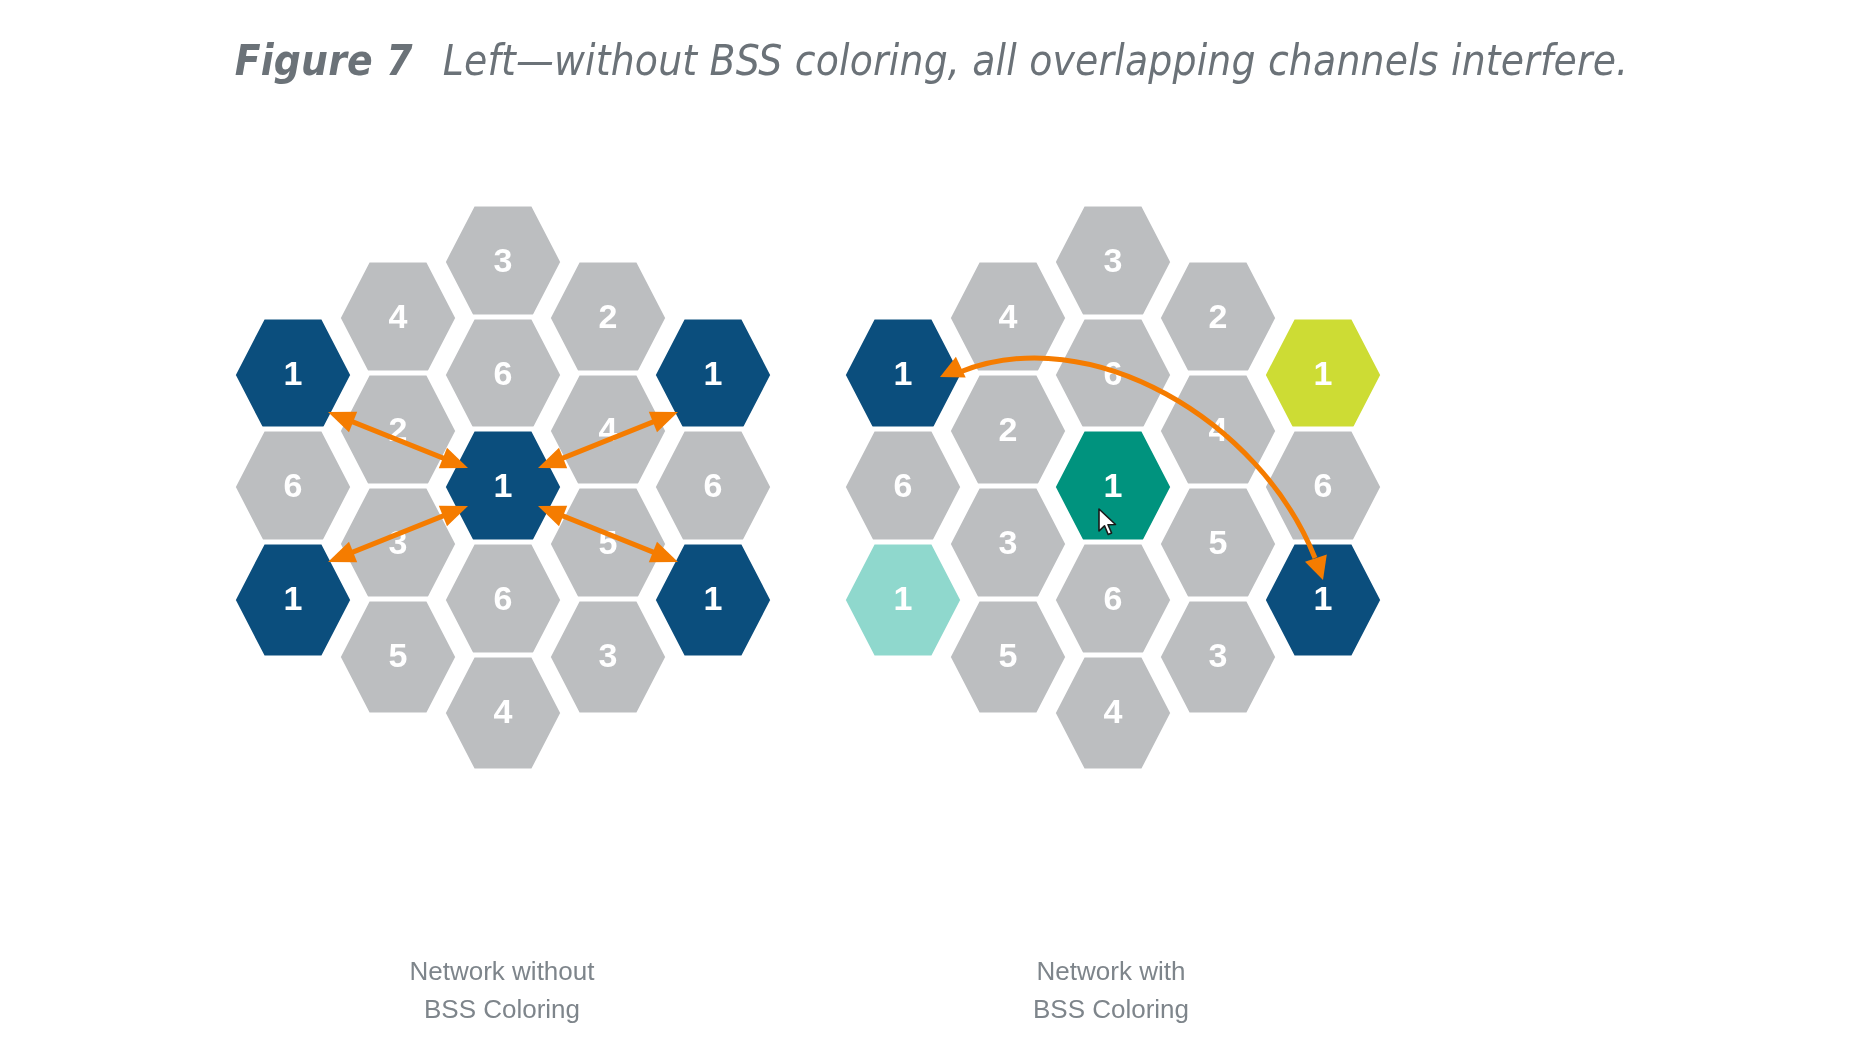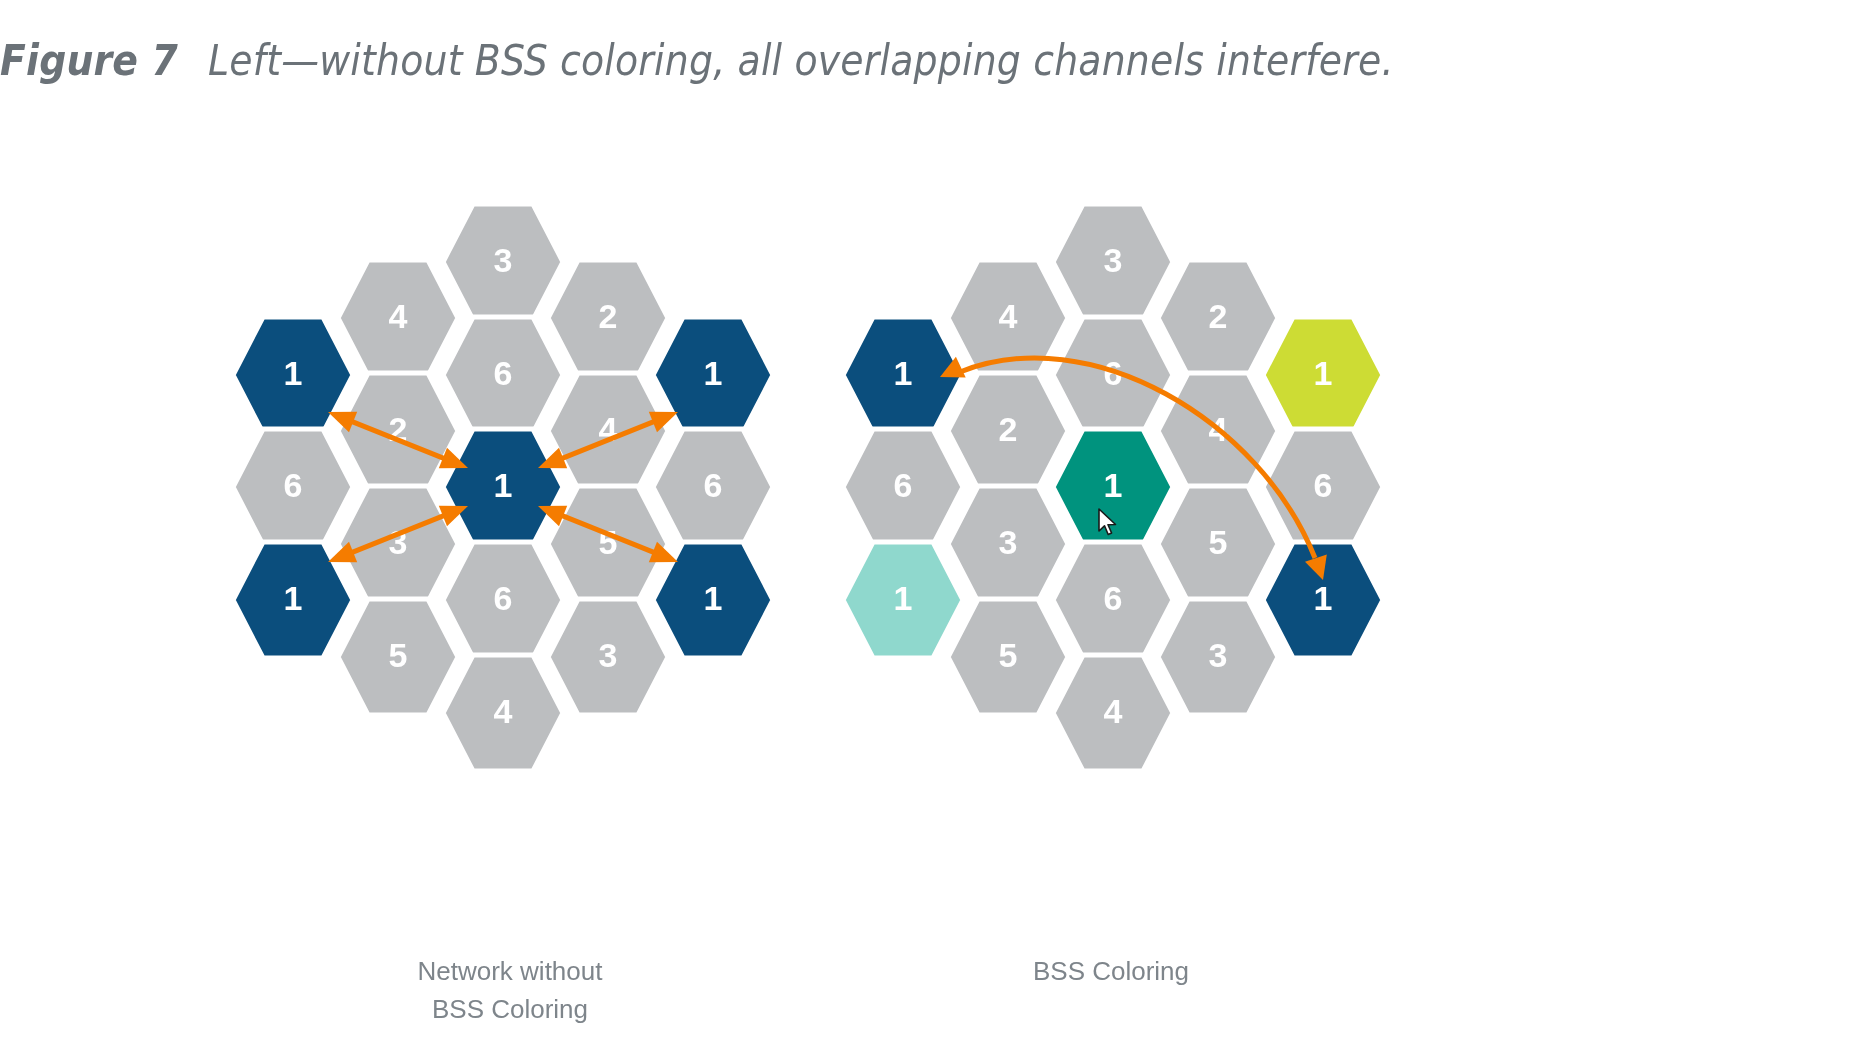--- a/index.html
+++ b/index.html
@@ -1,35 +1,35 @@
 <!DOCTYPE html>
 <html><head>
 <meta charset="utf-8">
 <style>
   html,body{margin:0;padding:0;background:#ffffff;}
   body{width:1863px;height:1045px;position:relative;overflow:hidden;
        font-family:"Liberation Sans", sans-serif;}
 
-  #caption{position:absolute;left:0;top:28px;width:1863px;text-align:left;}
+  #caption{position:absolute;left:0;top:28px;width:1863px;text-align:center;}
   .capline{font-style:italic;color:#6b7278;font-size:42px;line-height:66px;
            letter-spacing:.2px;white-space:pre;font-family:"DejaVu Sans", sans-serif;
            font-stretch:condensed;}
   #figlabel{font-weight:700;font-style:italic;color:#6b7278;margin-right:30px;}
 
   #stage{position:absolute;left:0;top:180px;width:1863px;height:640px;}
   svg.grid{position:absolute;top:0;overflow:visible;}
   #leftgrid{left:180px;}
   #rightgrid{left:790px;}
 
   .hexlabel{fill:#ffffff;font-family:"Liberation Sans", sans-serif;
             font-size:34px;font-weight:700;text-anchor:middle;dominant-baseline:central;}
 
   .netcap{position:absolute;text-align:center;color:#7e858b;font-size:26px;
           line-height:38px;font-family:"Liberation Sans", sans-serif;width:400px;}
-  #cap-left{left:310px;top:952px;}
+  #cap-left{left:302px;top:952px;}
   #cap-right{left:911px;top:952px;}
 
   .arrowline{stroke:#f57c00;stroke-width:5;fill:none;}
   .arrowhead{fill:#f57c00;}
   #cursor{position:absolute;left:1098px;top:508px;width:22px;height:30px;}
 </style>
 </head>
 <body>
 
 <div id="caption">
@@ -218,18 +218,19 @@
         <polygon points="533.0,400.0 515.0,381.7 536.8,374.6" class="arrowhead"></polygon>
       </g>
     </svg>
 </div>
 
 <div class="netcap" id="cap-left">
   <div>Network without</div>
   <div>BSS Coloring</div>
 </div>
 <div class="netcap" id="cap-right">
+  <div>Network with</div>
   <div>BSS Coloring</div>
 </div>
 
 <svg id="cursor" viewBox="0 0 22 30">
   <path d="M1,1 L1,23 L6.5,17.8 L10.2,26.5 L13.6,25 L10,16.7 L17.5,16.5 Z" fill="#ffffff" stroke="#1a1a1a" stroke-width="1.6" stroke-linejoin="round"></path>
 </svg>
 
 </body></html>

